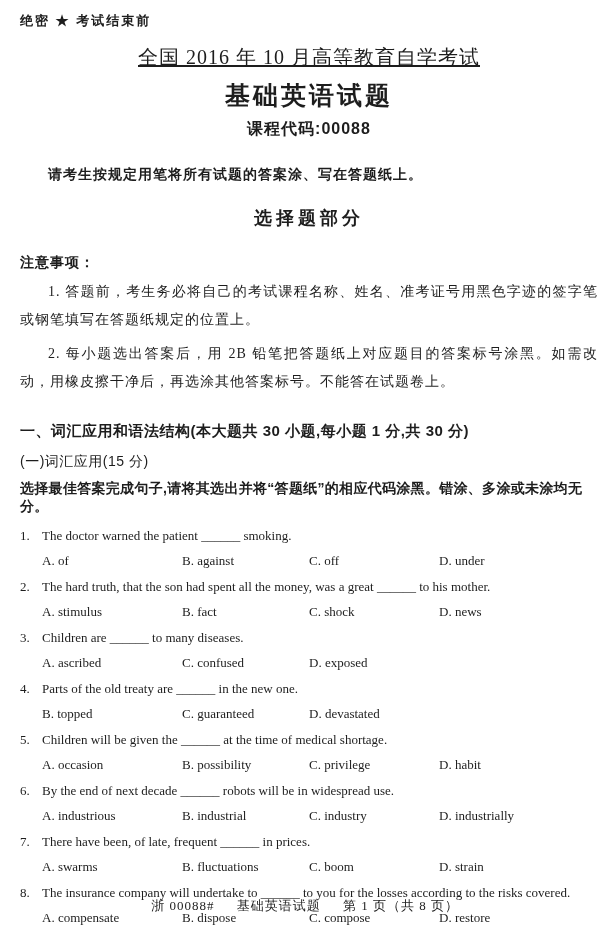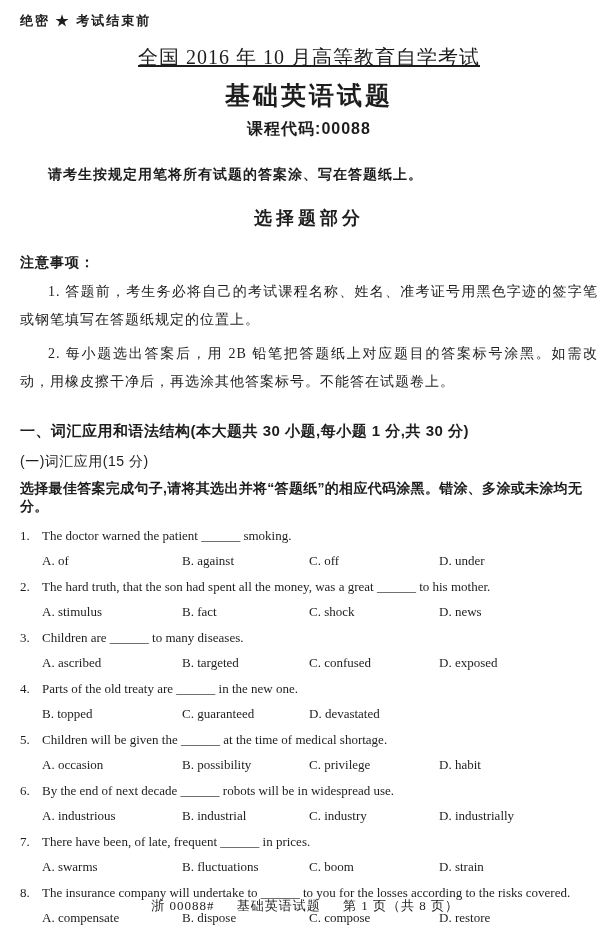--- a/index.html
+++ b/index.html
@@ -167,21 +167,20 @@
       </div>
     </div>
 
     <div class="question">
       <div class="q-line">
         <span class="q-num">3.</span>
         <span class="q-text">Children are ______ to many diseases.</span>
       </div>
       <div class="q-options">
         <span>A. ascribed</span>
-        <span>B. targeted</span>
         <span>C. confused</span>
         <span>D. exposed</span>
       </div>
     </div>
 
     <div class="question">
       <div class="q-line">
         <span class="q-num">4.</span>
         <span class="q-text">Parts of the old treaty are ______ in the new one.</span>
       </div>

